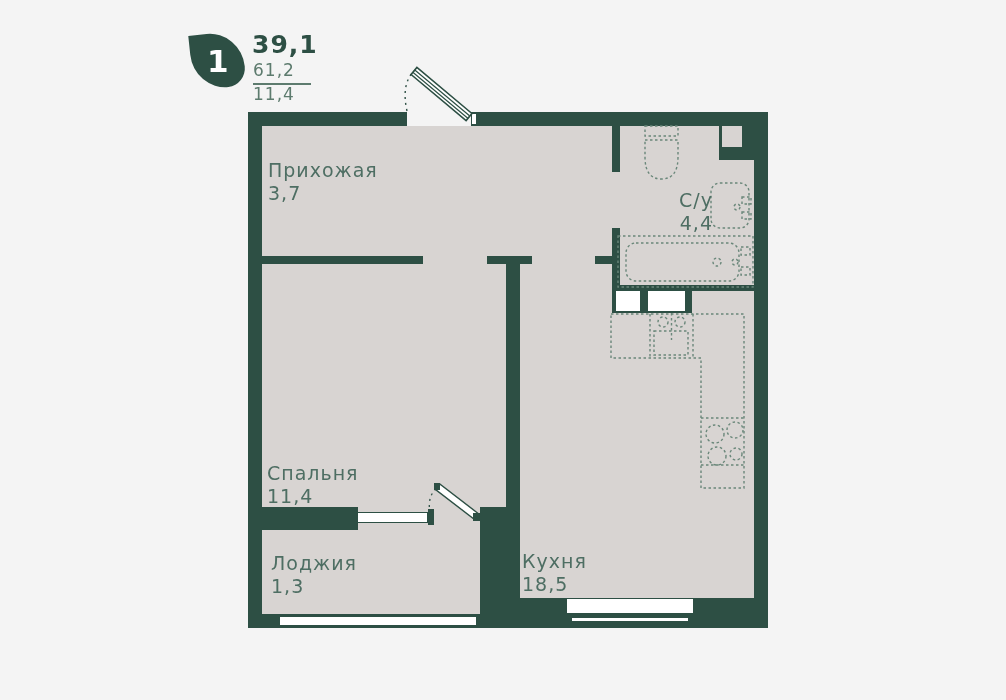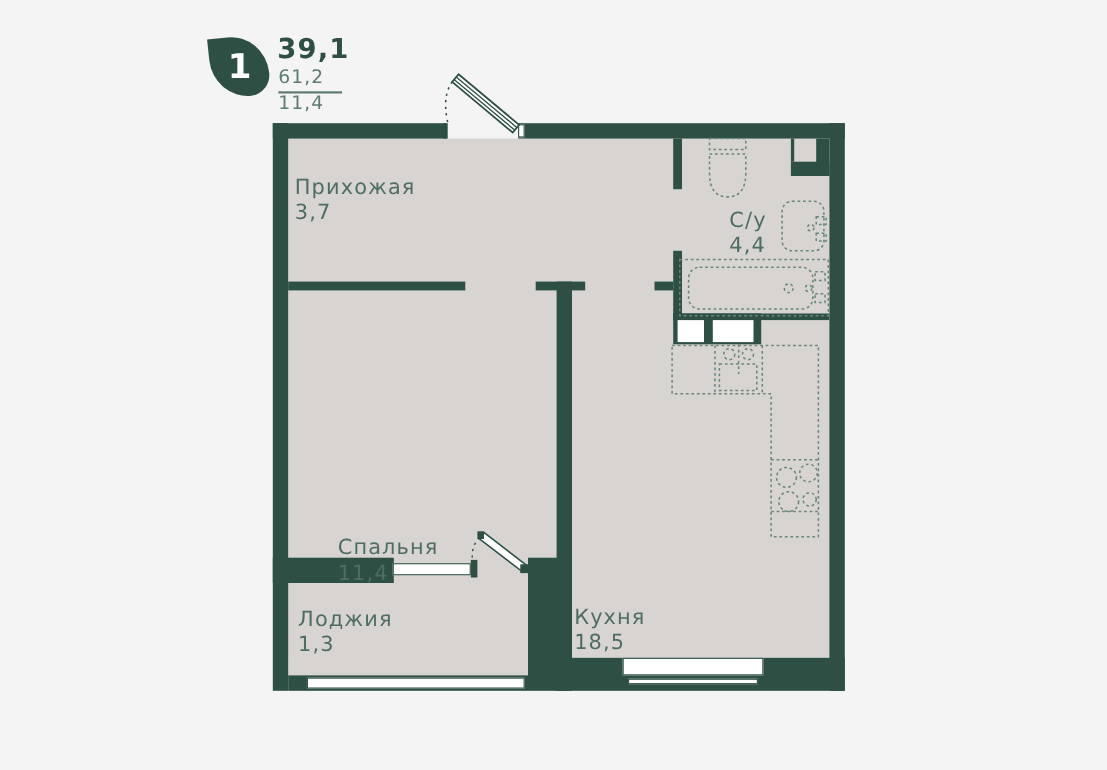--- a/index.html
+++ b/index.html
@@ -128,25 +128,25 @@
     <rect x="473" y="513" width="7" height="8" fill="#2d4f44" stroke="none"></rect>
     <rect x="434" y="483" width="6" height="7" fill="#2d4f44" stroke="none"></rect>
     <path d="M 430 513 Q 427 496 437 488" stroke-width="1.3" stroke-dasharray="2 4"></path>
   </g>
 </svg>
 
 <div class="roomlabel" style="left:268px;top:121px;margin-top:38px;">
   <span>Прихожая</span>
   <span class="area">3,7</span>
 </div>
-<div class="roomlabel" style="left:663px;top:189px;width:50px;text-align:left;">
+<div class="roomlabel" style="left:663px;top:189px;width:50px;text-align:right;">
   <span>С/у</span>
   <span class="area">4,4</span>
 </div>
-<div class="roomlabel" style="left:267px;top:487px;margin-left:40px;">
+<div class="roomlabel" style="left:267px;top:462px;">
   <span>Спальня</span>
   <span class="area">11,4</span>
 </div>
 <div class="roomlabel" style="left:271px;top:552px;">
   <span>Лоджия</span>
   <span class="area">1,3</span>
 </div>
 <div class="roomlabel" style="left:522px;top:550px;">
   <span>Кухня</span>
   <span class="area">18,5</span>

